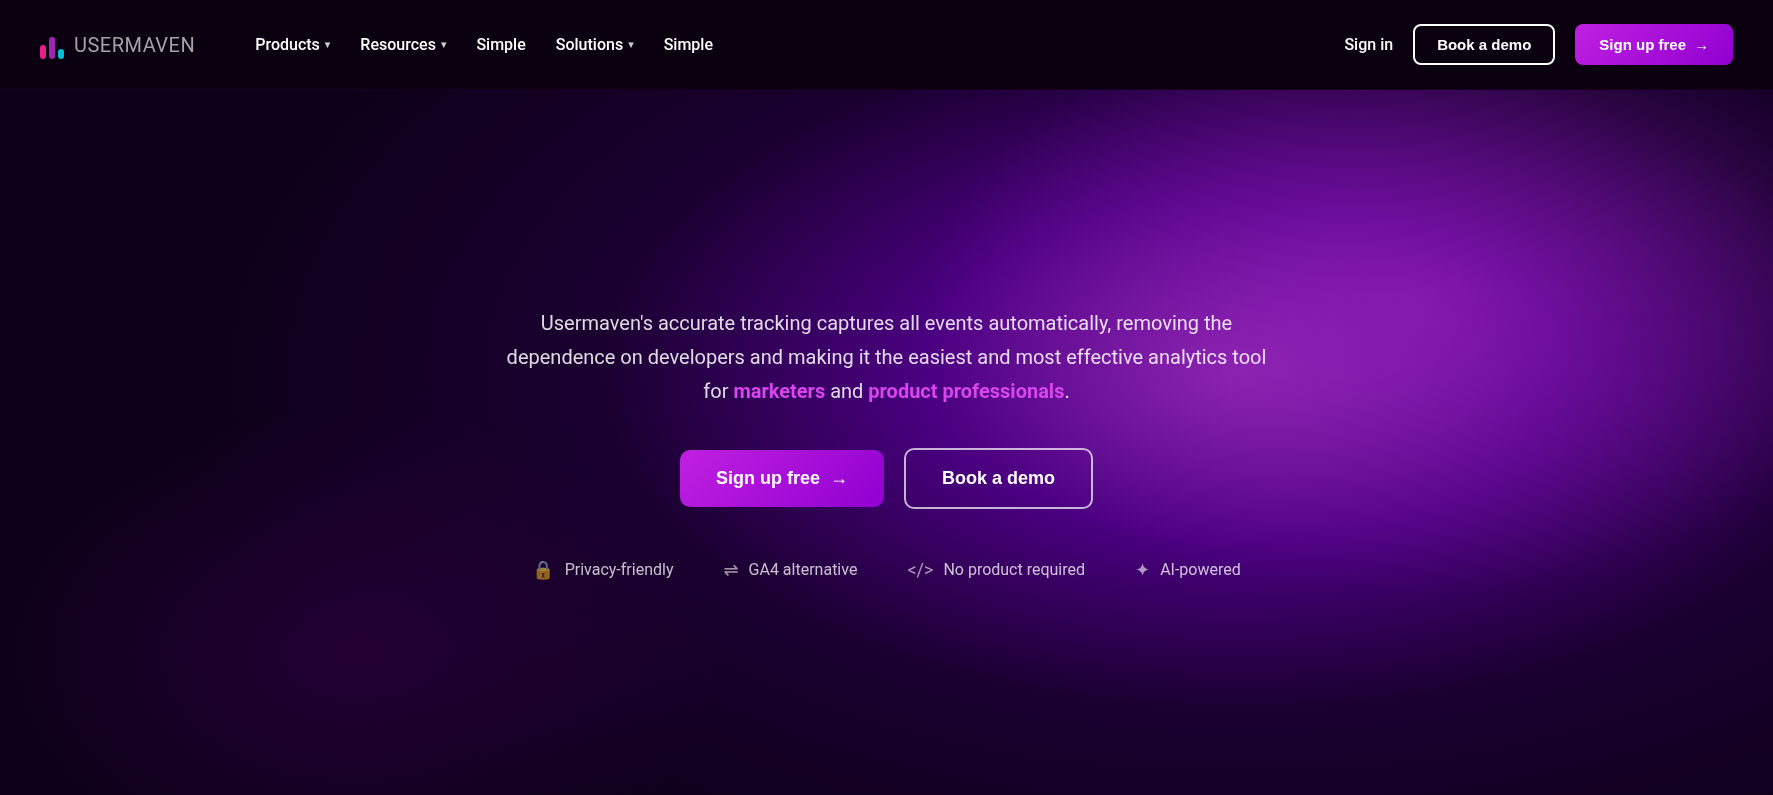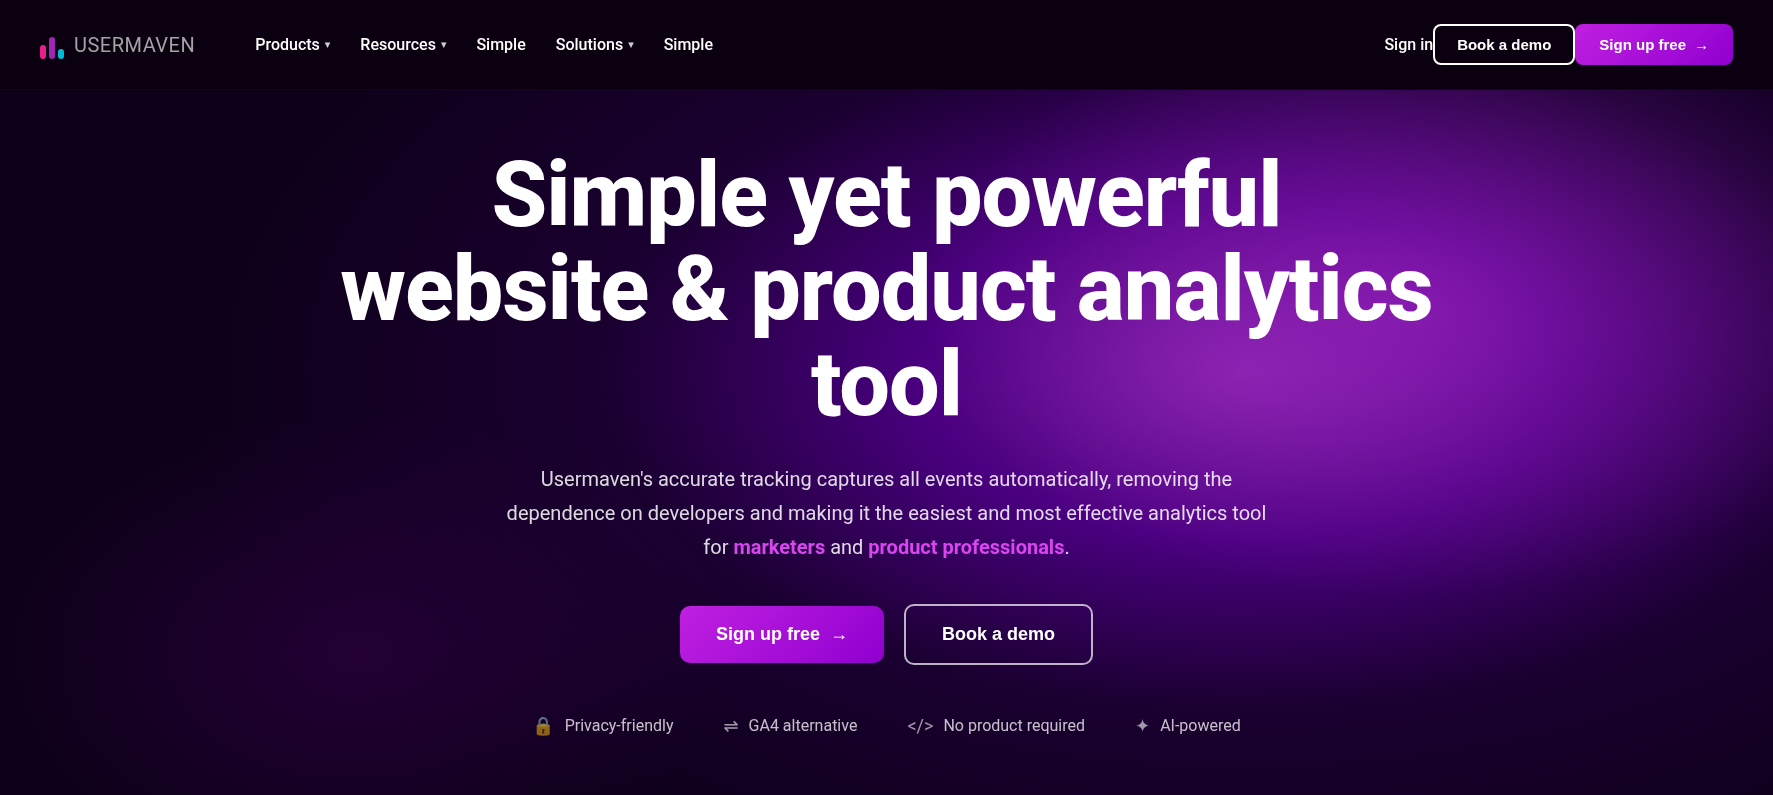--- a/index.html
+++ b/index.html
@@ -88,20 +88,21 @@
     }
 
     .nav-link .chevron {
       font-size: 11px;
       opacity: 0.8;
     }
 
     .nav-right {
       display: flex;
       align-items: center;
+      gap: 20px;
     }
 
     .sign-in-link {
       color: #ffffff;
       font-size: 16px;
       font-weight: 500;
       cursor: pointer;
     }
 
     .btn-book-demo {
@@ -287,24 +288,20 @@
       <span>Sign up free</span>
       <span>→</span>
     </button>
   </div>
 </nav>
 
 <section class="hero">
   <div class="hero-bg"></div>
 
   <div class="hero-content">
-    <h1 class="hero-title">
-      <span>Simple yet powerful</span><br>
-      <span>website &amp; product analytics tool</span>
-    </h1>
 
     <p class="hero-subtitle">
       <span>Usermaven's accurate tracking captures all events automatically, removing the dependence on developers and making it the easiest and most effective analytics tool for</span>
       <strong>marketers</strong>
       <span>and</span>
       <strong>product professionals</strong><span>.</span>
     </p>
 
     <div class="hero-buttons">
       <button class="btn-signup-hero">

